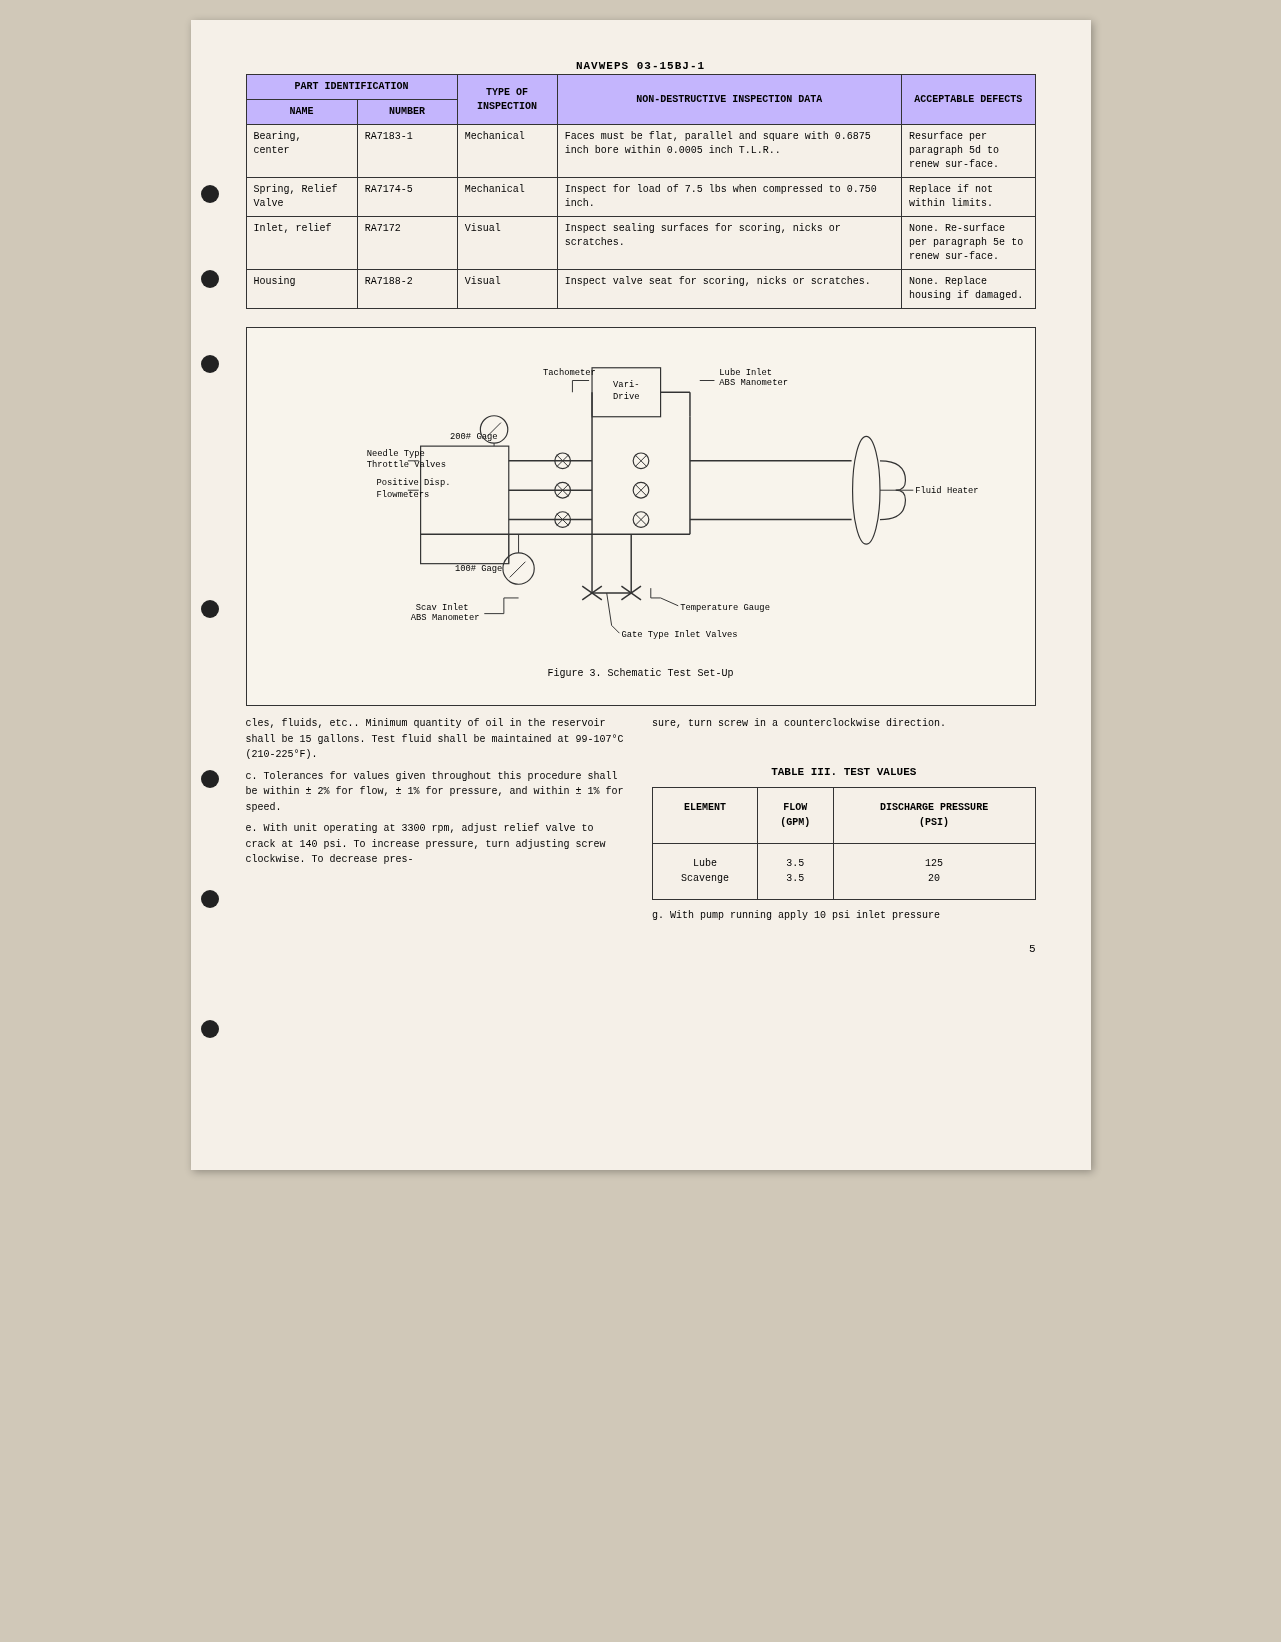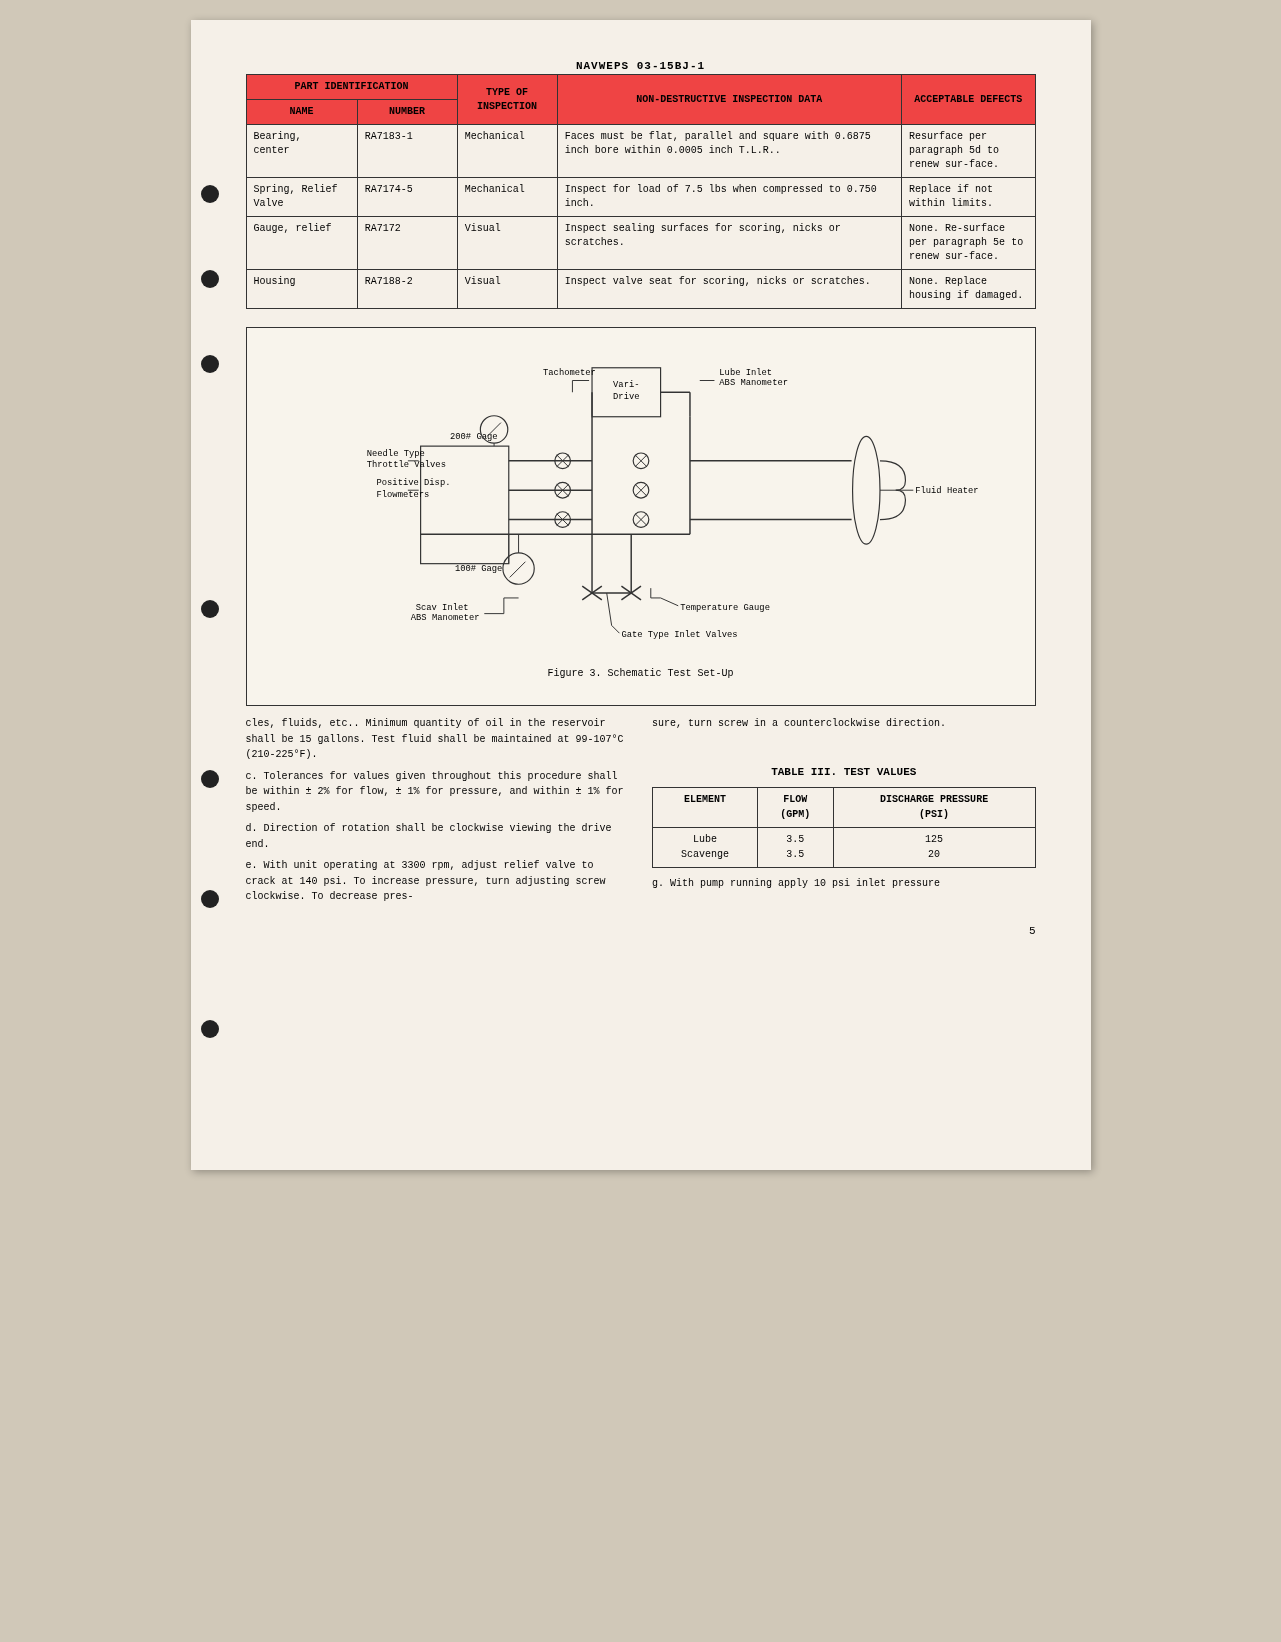--- a/index.html
+++ b/index.html
@@ -43,21 +43,21 @@
     }
     .inspection-table th, .inspection-table td {
       border: 1px solid #333;
       padding: 5px 7px;
       vertical-align: top;
       line-height: 1.4;
     }
     .inspection-table th {
       font-weight: bold;
       text-align: center;
-      background: #ef4444;
+      background: #c4b5fd;
     }
     .part-id-header {
       text-align: center;
       font-weight: bold;
     }
     .col-name { width: 100px; }
     .col-number { width: 90px; }
     .col-type { width: 90px; }
     .col-data { width: 310px; }
     .col-defects { width: 120px; }
@@ -102,21 +102,21 @@
       margin-top: 32px;
     }
     .test-table {
       width: 100%;
       border-collapse: collapse;
       font-size: 10px;
       margin-bottom: 8px;
     }
     .test-table th, .test-table td {
       border: 1px solid #333;
-      padding: 4px 8px;
+      padding: 12px 8px;
       text-align: center;
       vertical-align: top;
     }
     .test-table th { font-weight: bold; }
 
     
     .page-number {
       text-align: right;
       font-size: 11px;
       margin-top: 10px;
@@ -178,21 +178,21 @@
         <td>Resurface per paragraph 5d to renew sur-face.</td>
       </tr>
       <tr>
         <td>Spring, Relief Valve</td>
         <td>RA7174-5</td>
         <td>Mechanical</td>
         <td>Inspect for load of 7.5 lbs when compressed to 0.750 inch.</td>
         <td>Replace if not within limits.</td>
       </tr>
       <tr>
-        <td>Gauge, relief</td>
+        <td>Inlet, relief</td>
         <td>RA7172</td>
         <td>Visual</td>
         <td>Inspect sealing surfaces for scoring, nicks or scratches.</td>
         <td>None. Re-surface per paragraph 5e to renew sur-face.</td>
       </tr>
       <tr>
         <td>Housing</td>
         <td>RA7188-2</td>
         <td>Visual</td>
         <td>Inspect valve seat for scoring, nicks or scratches.</td>
@@ -313,21 +313,20 @@
 
       </svg>
     </div>
     <div class="schematic-title">Figure 3.  Schematic Test Set-Up</div>
   </div>
 
   <div class="body-text">
     <div class="body-col">
       <p>cles, fluids, etc.. Minimum quantity of oil in the reservoir shall be 15 gallons. Test fluid shall be maintained at 99-107°C (210-225°F).</p>
       <p>c. Tolerances for values given throughout this procedure shall be within ± 2% for flow, ± 1% for pressure, and within ± 1% for speed.</p>
-      <p>d. Direction of rotation shall be clockwise viewing the drive end.</p>
       <p>e. With unit operating at 3300 rpm, adjust relief valve to crack at 140 psi. To increase pressure, turn adjusting screw clockwise. To decrease pres-</p>
     </div>
     <div class="body-col">
       <p>sure, turn screw in a counterclockwise direction.</p>
 
       <div class="test-section">
         <div class="test-table-title">TABLE III.  TEST VALUES</div>
         <table class="test-table">
           <thead>
             <tr>

